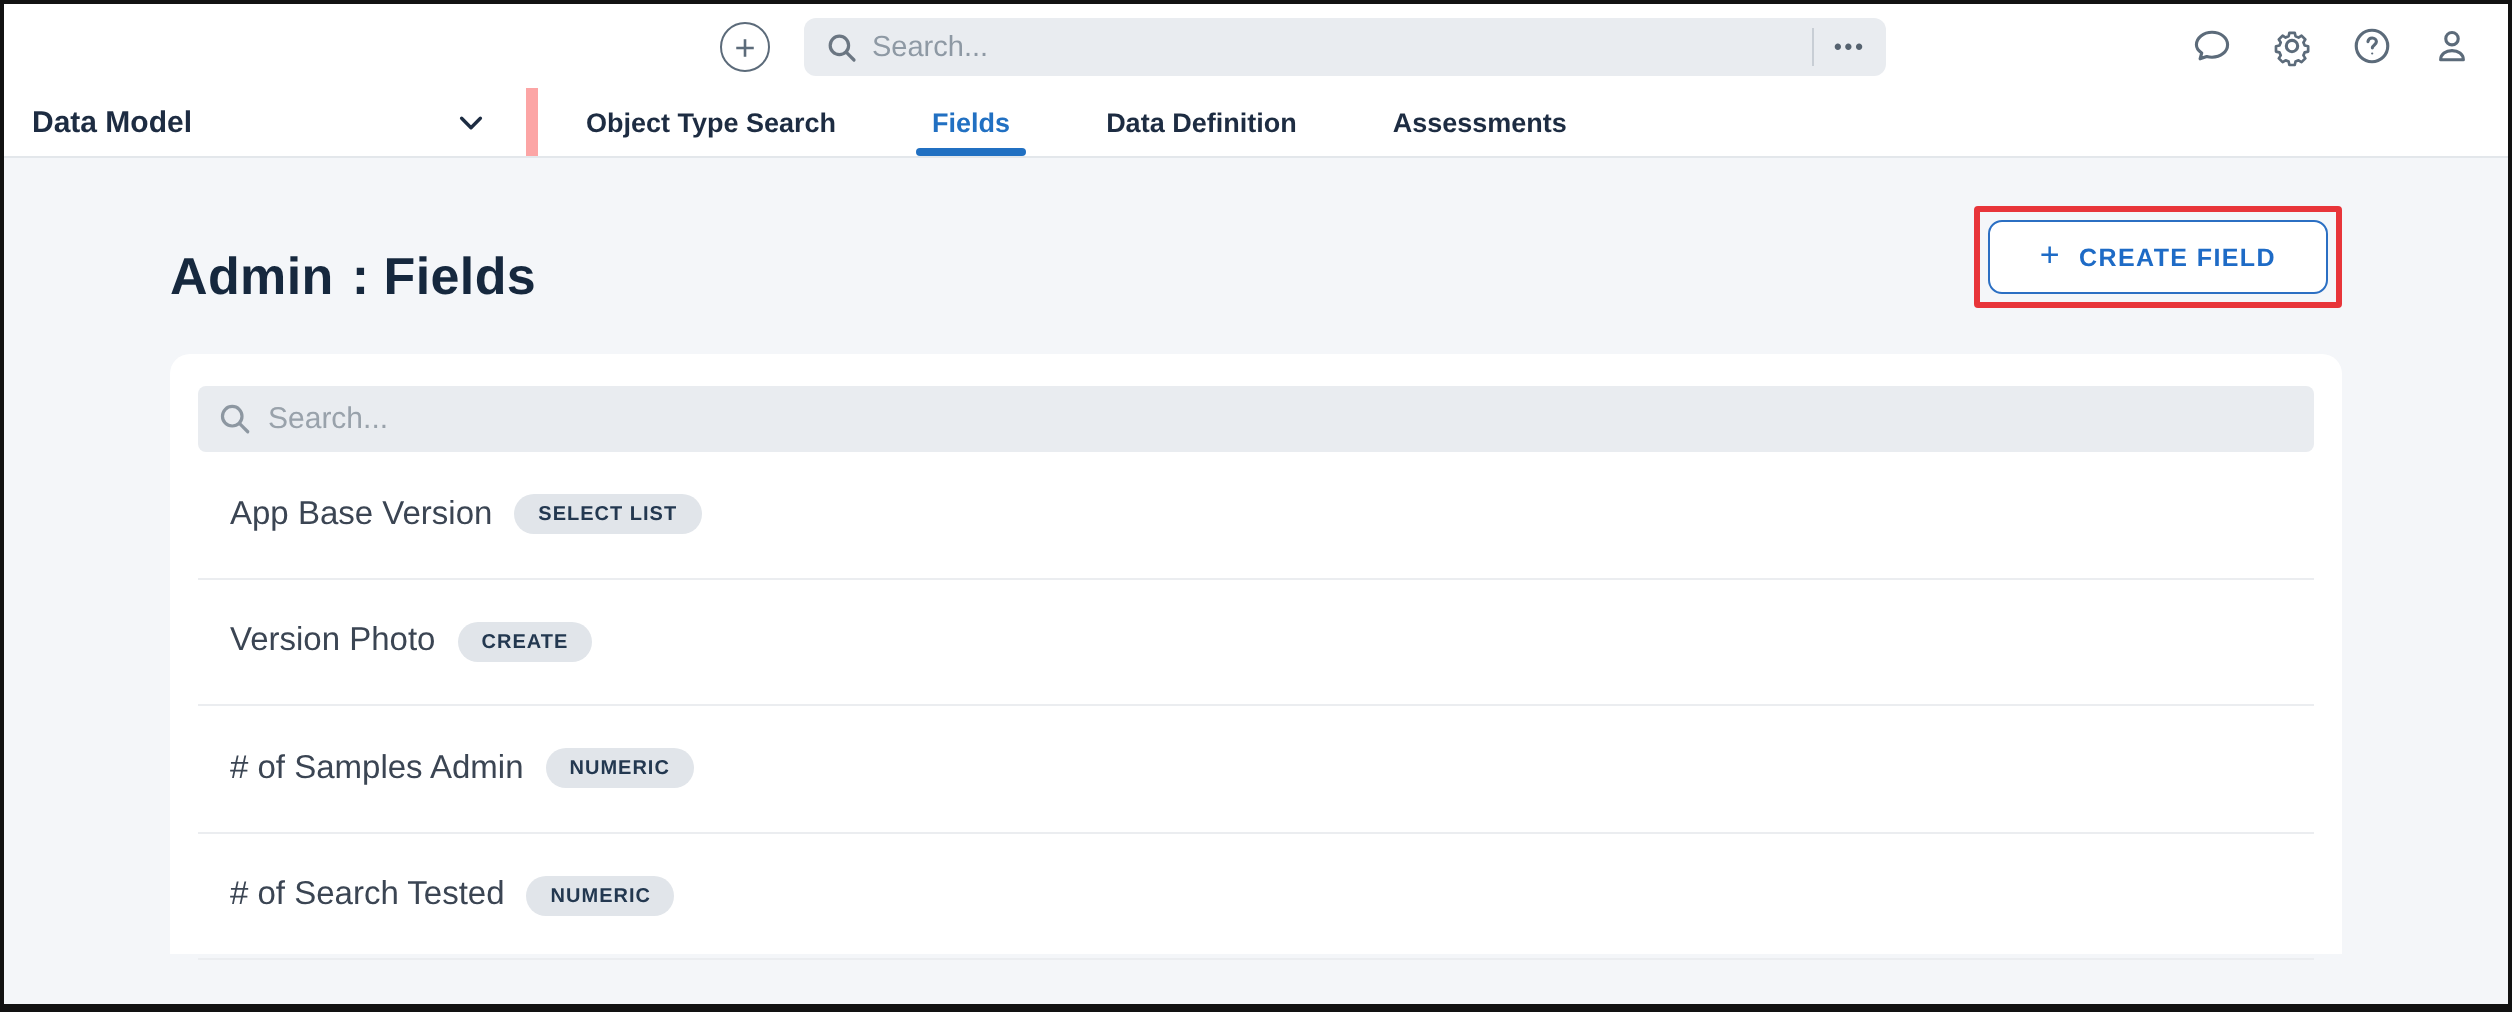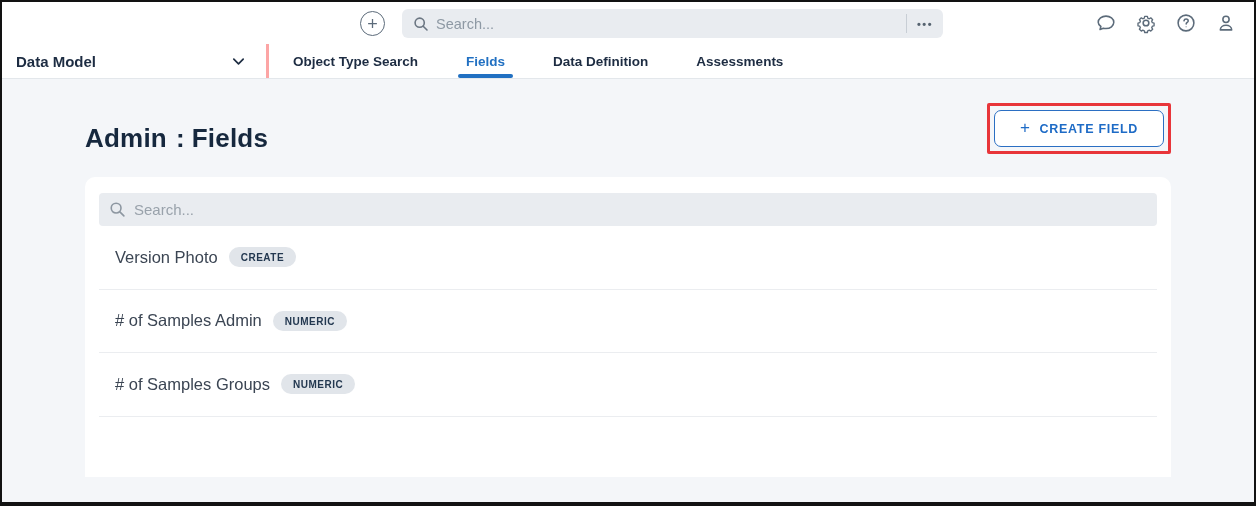--- a/index.html
+++ b/index.html
@@ -57,21 +57,21 @@
   .tb-icon svg { stroke: #5c6b7a; fill: none; stroke-width: 1.7; stroke-linecap: round; stroke-linejoin: round; }
 
   
   .navbar {
     height: 35px; background: #ffffff;
     border-bottom: 1px solid #e3e7eb;
     display: flex; align-items: stretch;
   }
   .module-select {
     width: 267px; flex: 0 0 auto;
-    border-right: 3px solid #fca5a5;
+    border-right: 6px solid #fca5a5;
     display: flex; align-items: center; justify-content: space-between;
     padding: 0 20px 0 14px;
     cursor: pointer;
   }
   .module-select .mod-label { font-size: 15px; font-weight: 700; color: #1d2c42; }
   .tabs { display: flex; align-items: stretch; }
   .tab {
     position: relative;
     display: flex; align-items: center;
     padding: 0 24px;
@@ -221,24 +221,28 @@
     <span class="mag">
       <svg width="17" height="17" viewBox="0 0 16 16">
           <circle cx="6.7" cy="6.7" r="4.6" fill="none" stroke="#8d97a1" stroke-width="1.5"></circle>
           <line x1="10.2" y1="10.2" x2="14" y2="14" stroke="#8d97a1" stroke-width="1.5" stroke-linecap="round"></line>
         </svg>
     </span>
     <input type="text" placeholder="Search..." style="">
   </div>
 
   <div class="field-row">
+    <span class="field-name">App Base Version</span>
+    <span class="type-badge">SELECT LIST</span>
+  </div>
+  <div class="field-row">
     <span class="field-name">Version Photo</span>
     <span class="type-badge">CREATE</span>
   </div>
   <div class="field-row">
     <span class="field-name"># of Samples Admin</span>
     <span class="type-badge">NUMERIC</span>
   </div>
   <div class="field-row">
-    <span class="field-name"># of Samples Groups</span>
+    <span class="field-name"># of Search Tested</span>
     <span class="type-badge">NUMERIC</span>
   </div>
 </div>
 
 </body></html>

